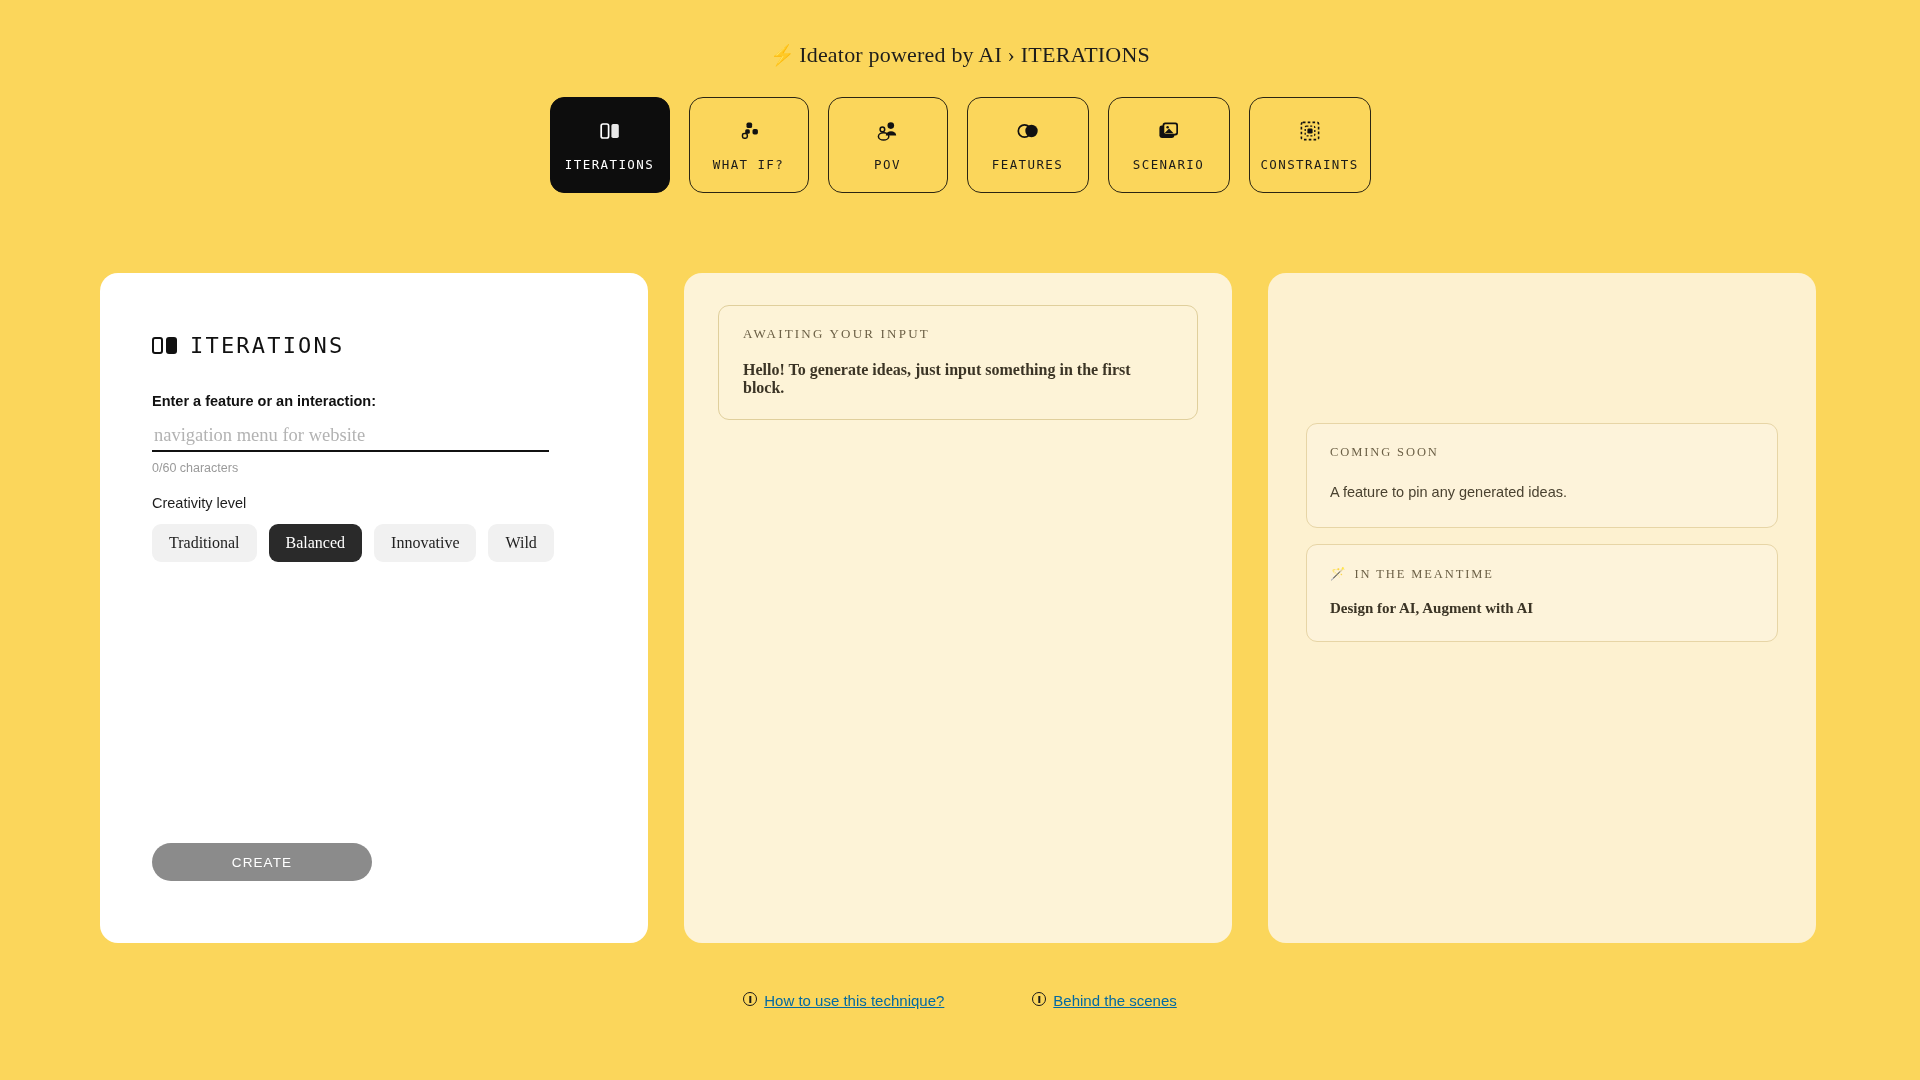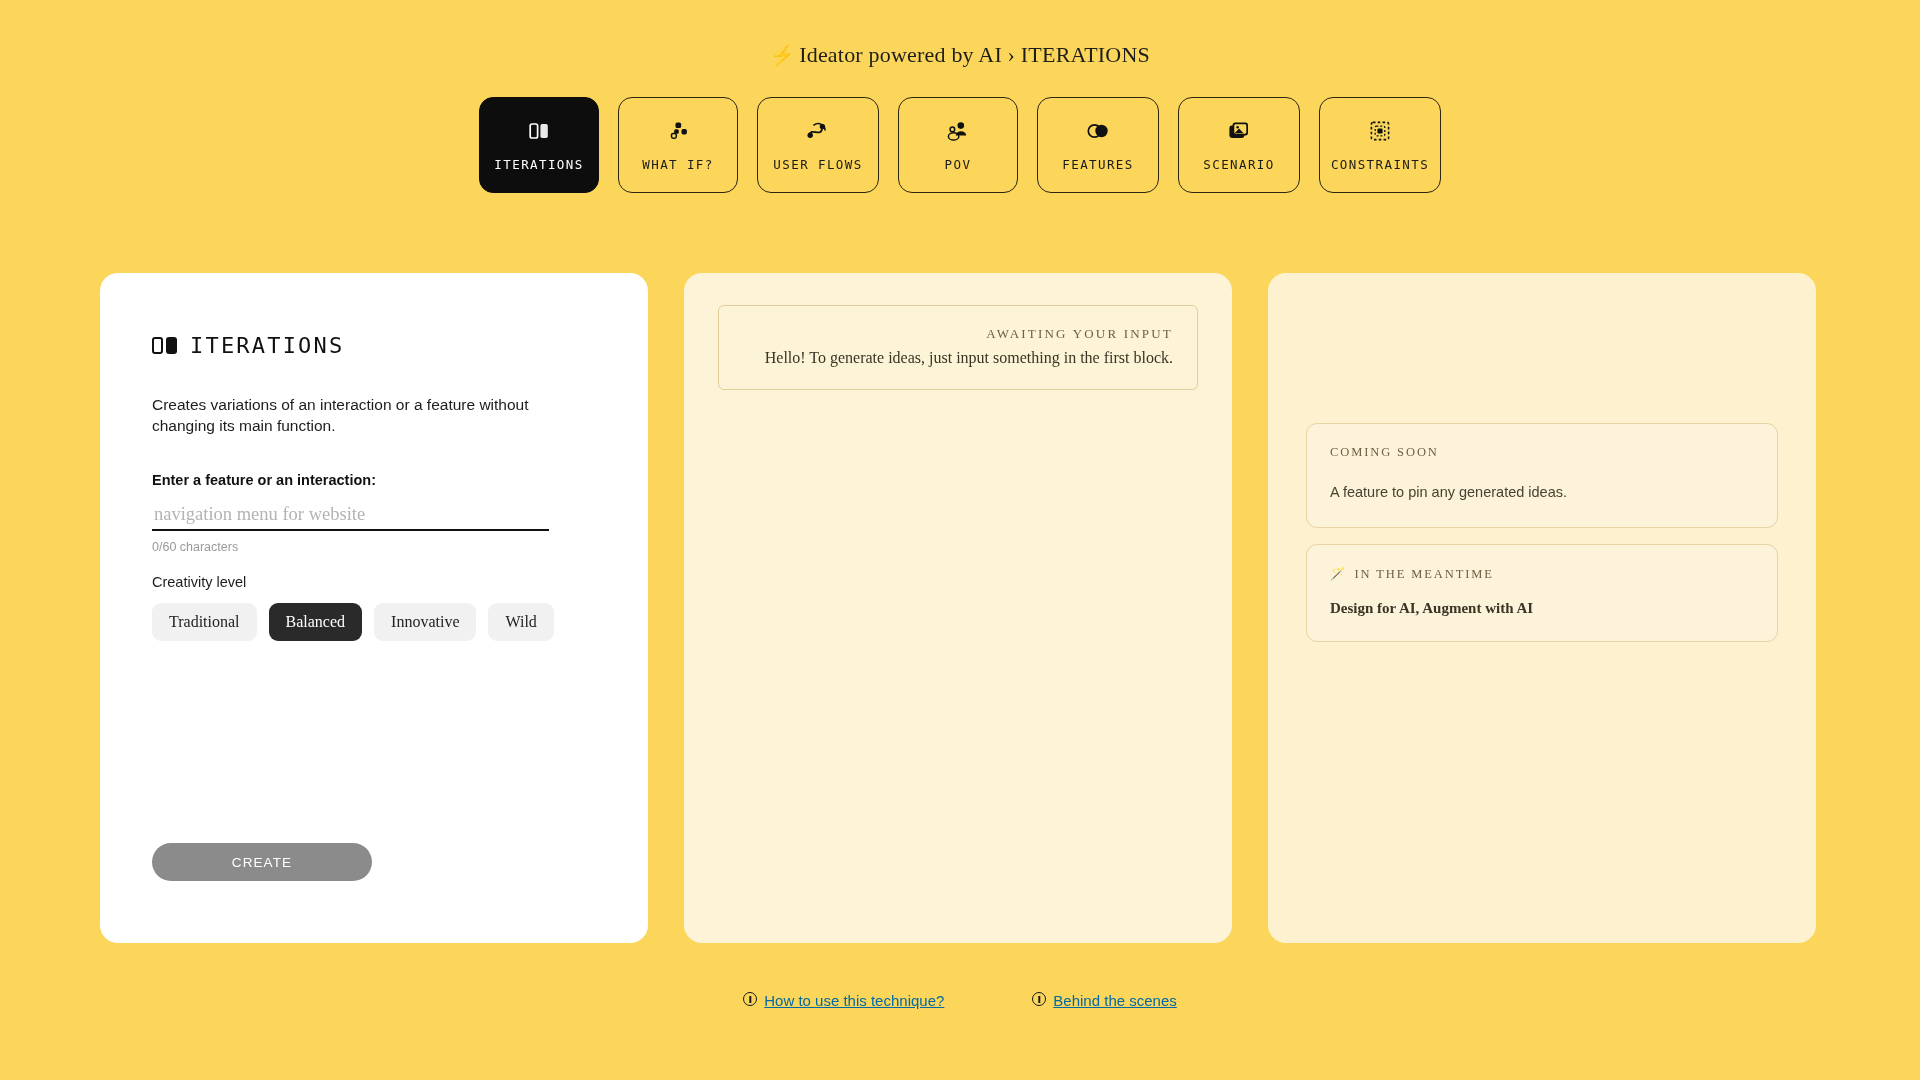--- a/index.html
+++ b/index.html
@@ -166,35 +166,34 @@
     border: none;
     font-size: 13.5px;
     letter-spacing: 1.1px;
     cursor: default;
   }
 
   
   .mp { padding: 32px 34px; }
   .await-card {
     border: 1.3px solid #e0cf9c;
-    border-radius: 6px;
+    border-radius: 11px;
     background: #FDF3D7;
     padding: 20px 24px 22px 24px;
-    text-align: right;
   }
   .await-label {
     font-family: "Liberation Serif", serif;
     font-size: 13px;
     letter-spacing: 2.2px;
     color: #6c6046;
   }
   .await-text {
-    margin-top: 7px;
-    font-family: "Liberation Serif", serif;
-    font-weight: normal;
+    margin-top: 19px;
+    font-family: "Liberation Serif", serif;
+    font-weight: bold;
     font-size: 16px;
     color: #3b3425;
   }
   .rcard {
     border: 1.3px solid #e7d5a6;
     border-radius: 11px;
     background: #FDF3DA;
     padding: 21px 16px 24px 23px;
   }
   .rcard-1 { position: absolute; top: 150px; left: 38px; right: 38px; }
@@ -293,31 +292,20 @@
         <svg width="24" height="24" viewBox="0 0 24 24">
           <rect x="9.5" y="3.5" width="5.6" height="5.6" rx="1.7" fill="#111"></rect>
           <rect x="15.5" y="10" width="5.4" height="5.4" rx="1.7" fill="#111"></rect>
           <rect x="8.2" y="10.2" width="4.6" height="4.6" rx="1.5" fill="#111"></rect>
           <rect x="5.5" y="14.4" width="4.8" height="4.8" rx="1.6" fill="none" stroke="#111" stroke-width="1.5"></rect>
         </svg>
       </span>
       <span class="tab-label">WHAT IF?</span>
     </div>
 
-    <div class="tab wide">
-      <span class="tab-ico">
-        <svg width="26" height="24" viewBox="0 0 26 24">
-          <path d="M5 16 C5 8, 17 19, 17 9" fill="none" stroke="#111" stroke-width="1.8" stroke-linecap="round"></path>
-          <circle cx="5.2" cy="16.2" r="2.7" fill="#111"></circle>
-          <circle cx="17.4" cy="7.6" r="2.7" fill="#111"></circle>
-          <path d="M9 6 C13 3, 20 5, 20 11" fill="none" stroke="#111" stroke-width="1.6" stroke-linecap="round"></path>
-        </svg>
-      </span>
-      <span class="tab-label">USER FLOWS</span>
-    </div>
 
     <div class="tab">
       <span class="tab-ico">
         <svg width="26" height="24" viewBox="0 0 26 24">
           <circle cx="15.8" cy="6.6" r="3.3" fill="#111"></circle>
           <path d="M10.8 16.5 a5.2 4.2 0 0 1 10.4 0 z" fill="#111"></path>
           <circle cx="7.4" cy="10.4" r="2.3" fill="none" stroke="#111" stroke-width="1.5"></circle>
           <ellipse cx="8.6" cy="17.4" rx="5.2" ry="3.6" fill="none" stroke="#111" stroke-width="1.5"></ellipse>
         </svg>
       </span>
@@ -365,21 +353,20 @@
     <div class="panel panel-left">
       <div class="lp">
         <div class="lp-title">
           <span class="iter-icon">
             <span class="sq-o"></span>
               <span class="sq-f"></span>
           </span>
           <span>ITERATIONS</span>
         </div>
 
-        <div class="lp-desc">Creates variations of an interaction or a feature without changing its main function.</div>
 
         <div class="lp-field-label">Enter a feature or an interaction:</div>
 
         <div class="lp-input-wrap">
           <input class="lp-input" type="text" placeholder="navigation menu for website" style="">
         </div>
 
         <div class="lp-counter">0/60 characters</div>
 
         <div class="lp-creativity-label">Creativity level</div>

